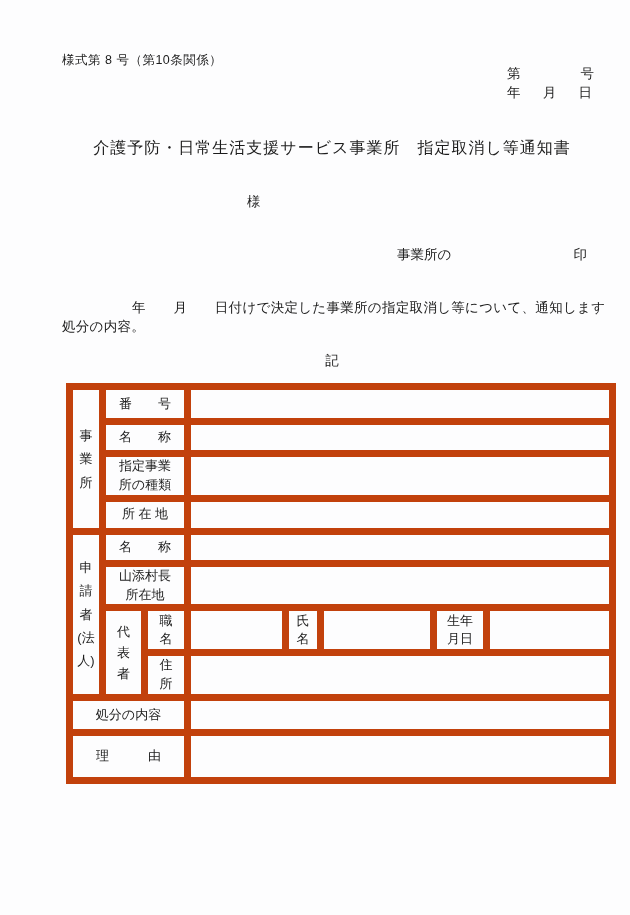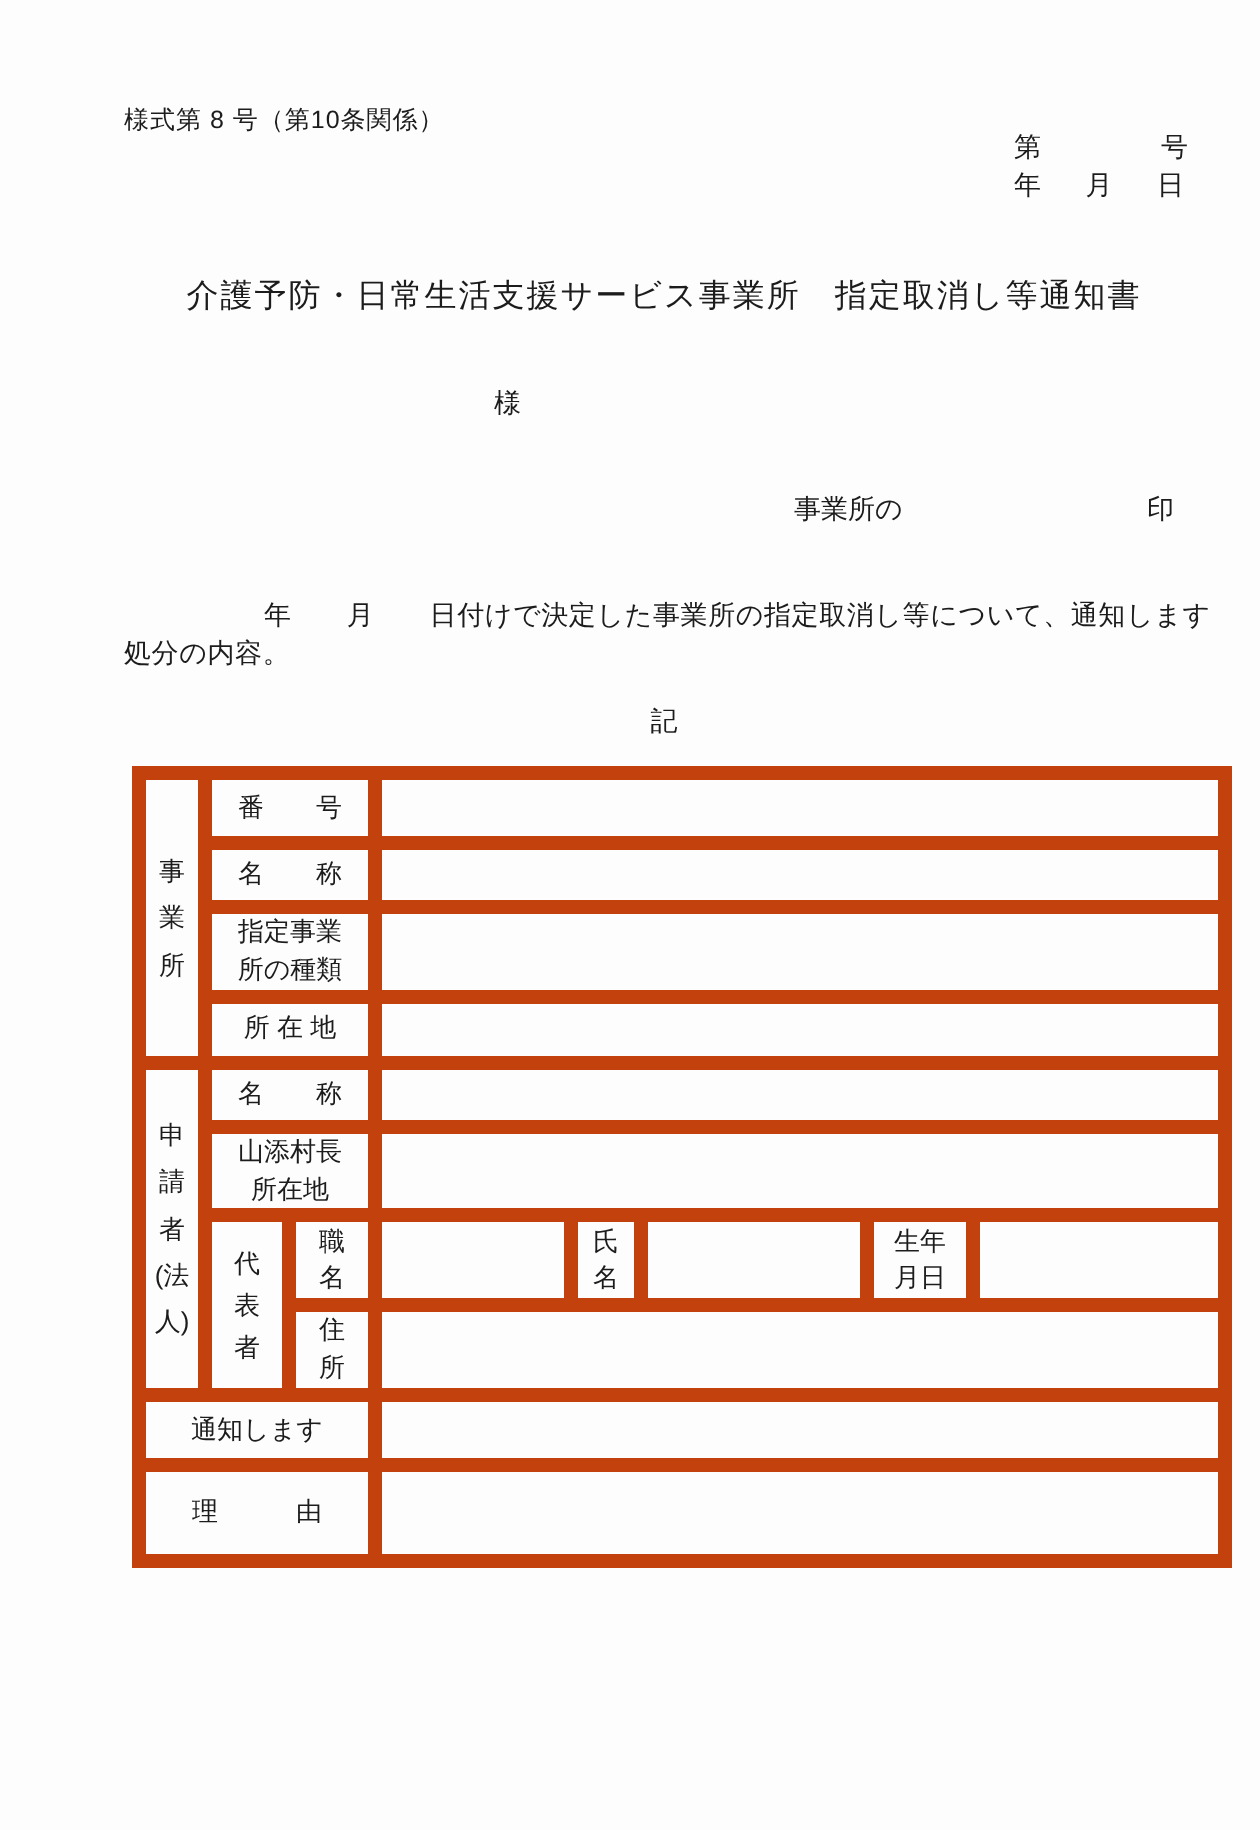--- a/index.html
+++ b/index.html
@@ -138,21 +138,21 @@
         <td class="ml">生年
 月日</td>
         <td></td>
       </tr>
       <tr style="height:43px">
         <td class="ml">住
 所</td>
         <td colspan="5"></td>
       </tr>
       <tr style="height:35px">
-        <td class="ml" colspan="3">通知します</td>
+        <td class="ml" colspan="3">処分の内容</td>
         <td colspan="5"></td>
       </tr>
       <tr style="height:48px">
         <td class="ml" colspan="3">理　　　由</td>
         <td colspan="5"></td>
       </tr>
     </tbody>
   </table>
 
 </div>

